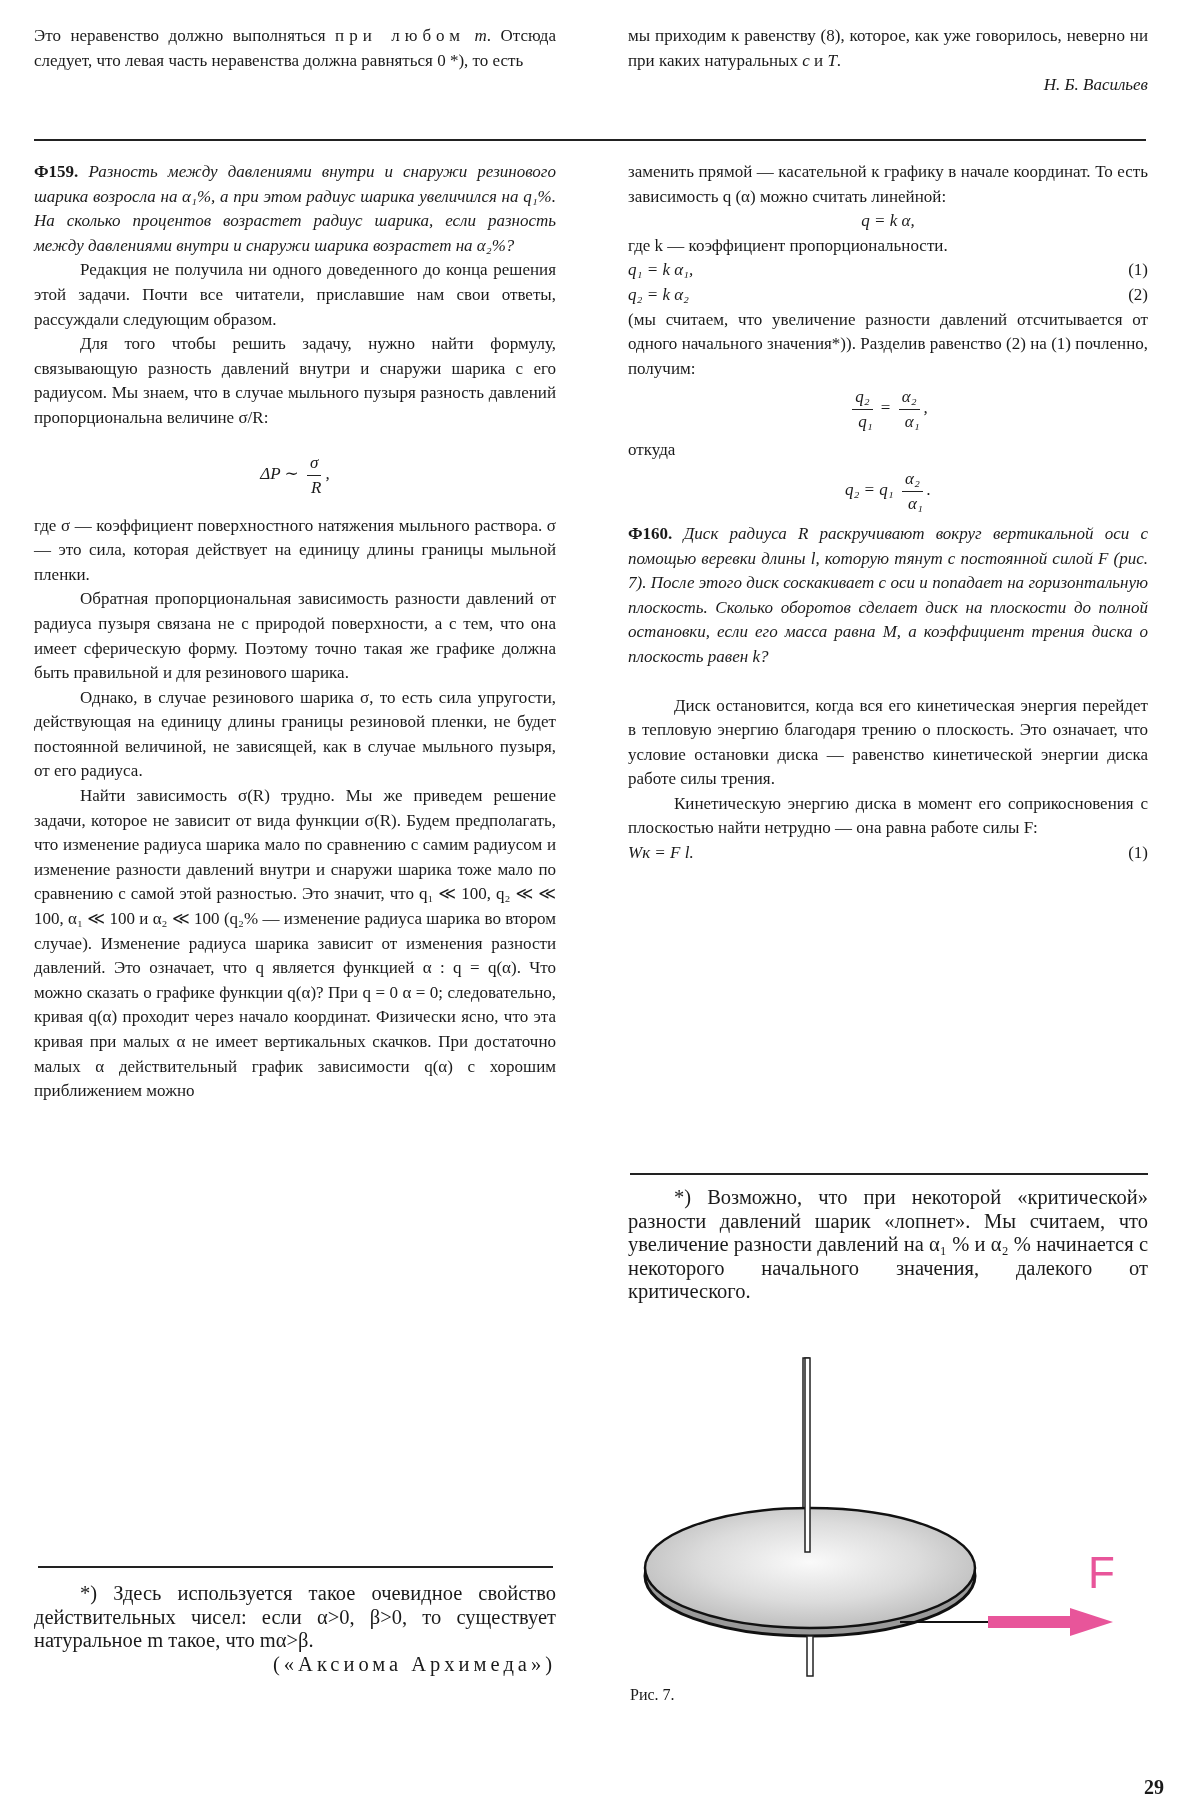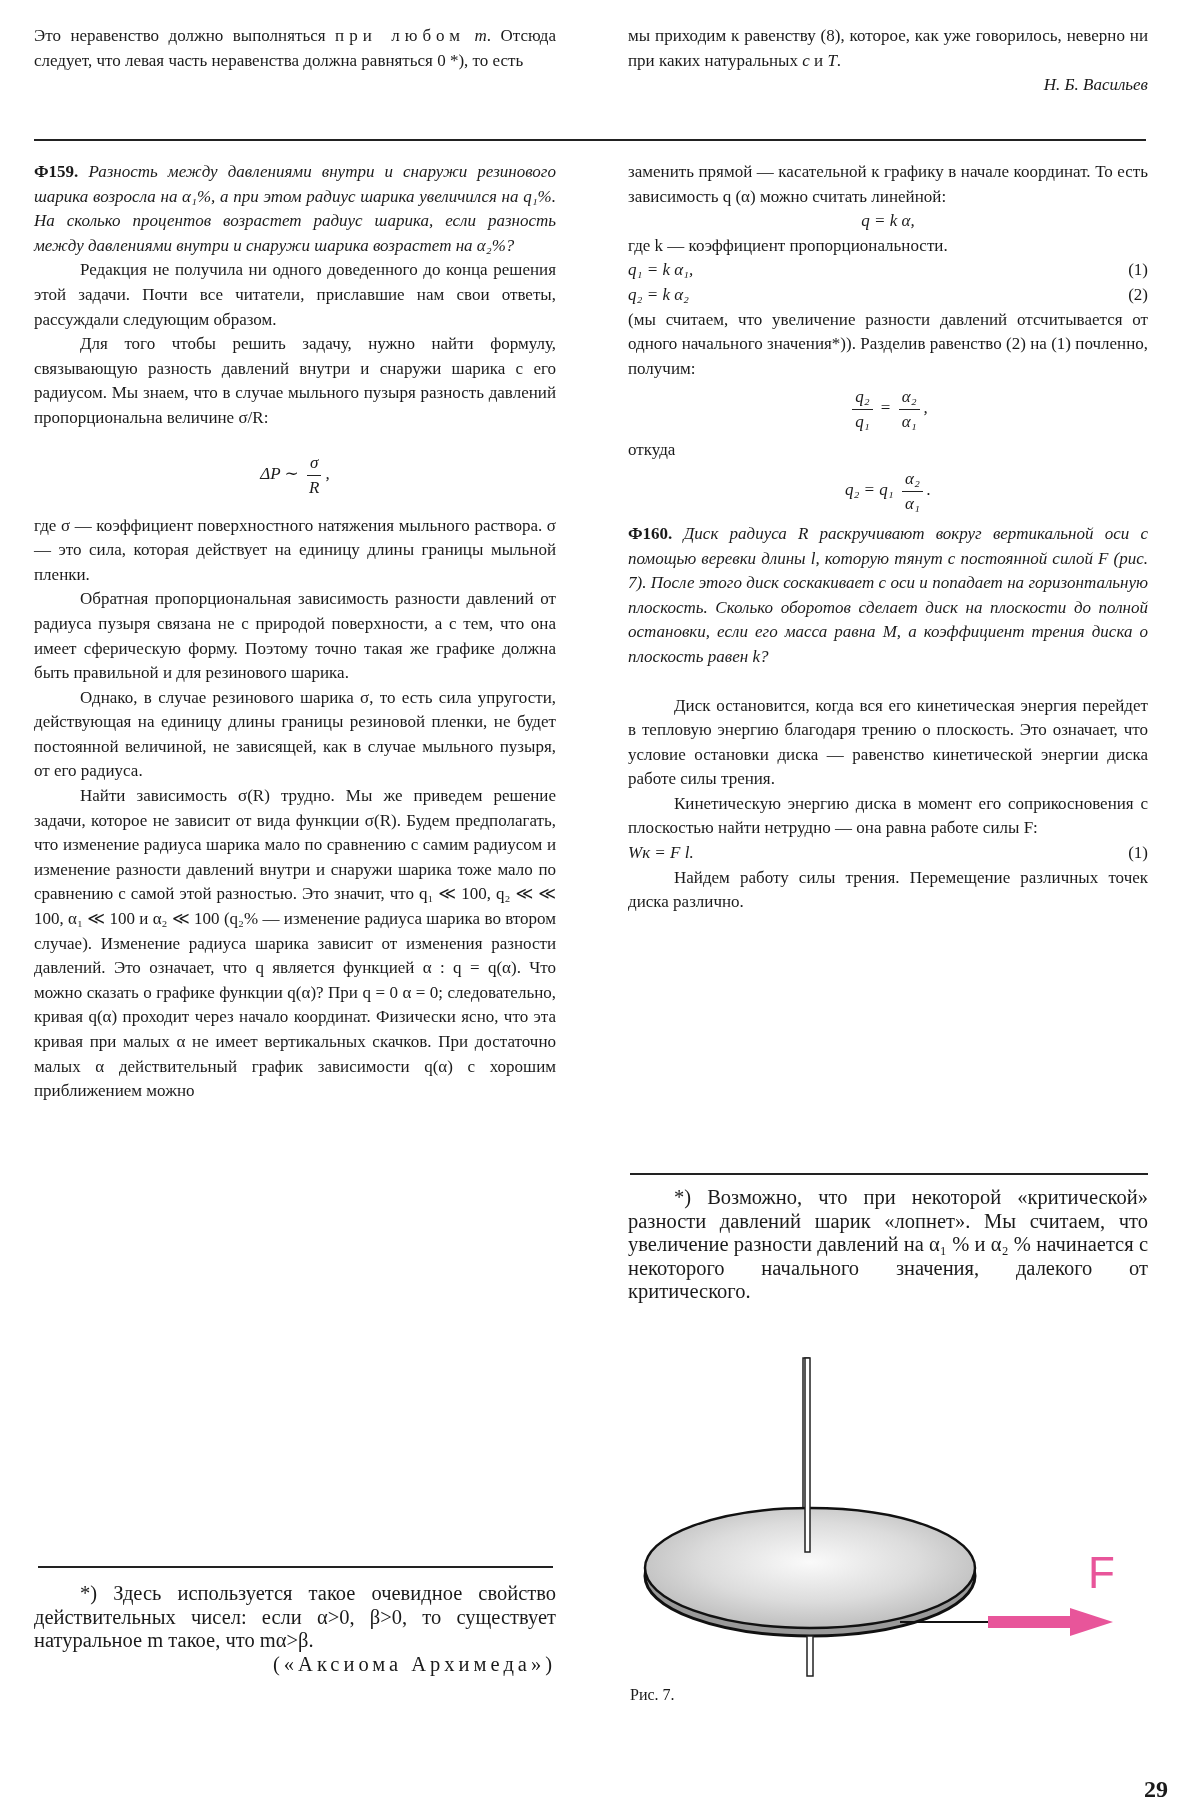--- a/index.html
+++ b/index.html
@@ -7,30 +7,30 @@
          font-family: "Liberation Serif", "DejaVu Serif", serif; color: #1a1a1a; }
   .col { position: absolute; font-size: 17px; line-height: 24.6px; text-align: justify; }
   .left { left: 34px; width: 522px; }
   .right { left: 628px; width: 520px; }
   .p { margin: 0; }
   .ind { text-indent: 46px; }
   .it { font-style: italic; }
   .b { font-weight: bold; font-style: normal; }
   .rule { position: absolute; height: 2px; background: #222; }
   .formula { text-align: center; margin: 0; font-style: italic; }
-  .frac { display: inline-block; vertical-align: middle; text-align: center; margin: 0 4px; }
+  .frac { display: inline-block; vertical-align: middle; text-align: right; margin: 0 4px; }
   .frac .num { display: block; border-bottom: 1.5px solid #222; padding: 0 3px; line-height: 24px; }
   .frac .den { display: block; line-height: 24px; }
   .eqrow { position: relative; text-align: left; margin: 0; }
   .eqrow .num-label { position: absolute; right: 0; top: 0; font-style: normal; }
   .sig { text-align: right; font-style: italic; margin: 0; }
   .footnote { font-size: 20.5px; line-height: 23.5px; }
   .spaced { letter-spacing: 5px; }
   .caption { position: absolute; left: 630px; top: 1686px; font-size: 16px; }
-  .pagenum { position: absolute; left: 1144px; top: 1776px; font-size: 24px; font-weight: bold; }
+  .pagenum { position: absolute; left: 1144px; top: 1776px; font-size: 20px; font-weight: bold; }
   svg.fig { position: absolute; left: 620px; top: 1350px; }
 </style>
 </head>
 <body>
 
 <div class="col left" style="top:24px;">
   <p class="p">
     <span>Это неравенство должно выполняться </span><span class="spaced">при любом</span><span> </span><span class="it">m</span><span>. Отсюда следует, что левая часть неравенства должна равняться 0 *), то есть</span>
   </p>
 </div>
@@ -80,21 +80,20 @@
   <p class="p">откуда</p>
   <p class="formula" style="margin:4px 0 6px 0;">
     <span>q₂ = q₁</span>
     <span class="frac"><span class="num">α₂</span><span class="den">α₁</span></span><span>.</span>
   </p>
   <p class="p it"><span class="b">Ф160.</span> <span>Диск радиуса R раскручивают вокруг вертикальной оси с помощью веревки длины l, которую тянут с постоянной силой F (рис. 7). После этого диск соскакивает с оси и попадает на горизонтальную плоскость. Сколько оборотов сделает диск на плоскости до полной остановки, если его масса равна M, а коэффициент трения диска о плоскость равен k?</span></p>
   <div style="height:24px;"></div>
   <p class="p ind">Диск остановится, когда вся его кинетическая энергия перейдет в тепловую энергию благодаря трению о плоскость. Это означает, что условие остановки диска — равенство кинетической энергии диска работе силы трения.</p>
   <p class="p ind">Кинетическую энергию диска в момент его соприкосновения с плоскостью найти нетрудно — она равна работе силы F:</p>
   <p class="eqrow it"><span>Wк = F l.</span><span class="num-label">(1)</span></p>
-  <p class="p ind">Найдем работу силы трения. Перемещение различных точек диска различно.</p>
 </div>
 
 <div class="rule" style="left:630px; top:1173px; width:518px; height:1.5px;"></div>
 
 <div class="col right footnote" style="top:1186px;">
   <p class="p ind">*) Возможно, что при некоторой «критической» разности давлений шарик «лопнет». Мы считаем, что увеличение разности давлений на α₁ % и α₂ % начинается с некоторого начального значения, далекого от критического.</p>
 </div>
 
 <svg class="fig" width="560" height="330" viewBox="0 0 560 330">
   <defs>

